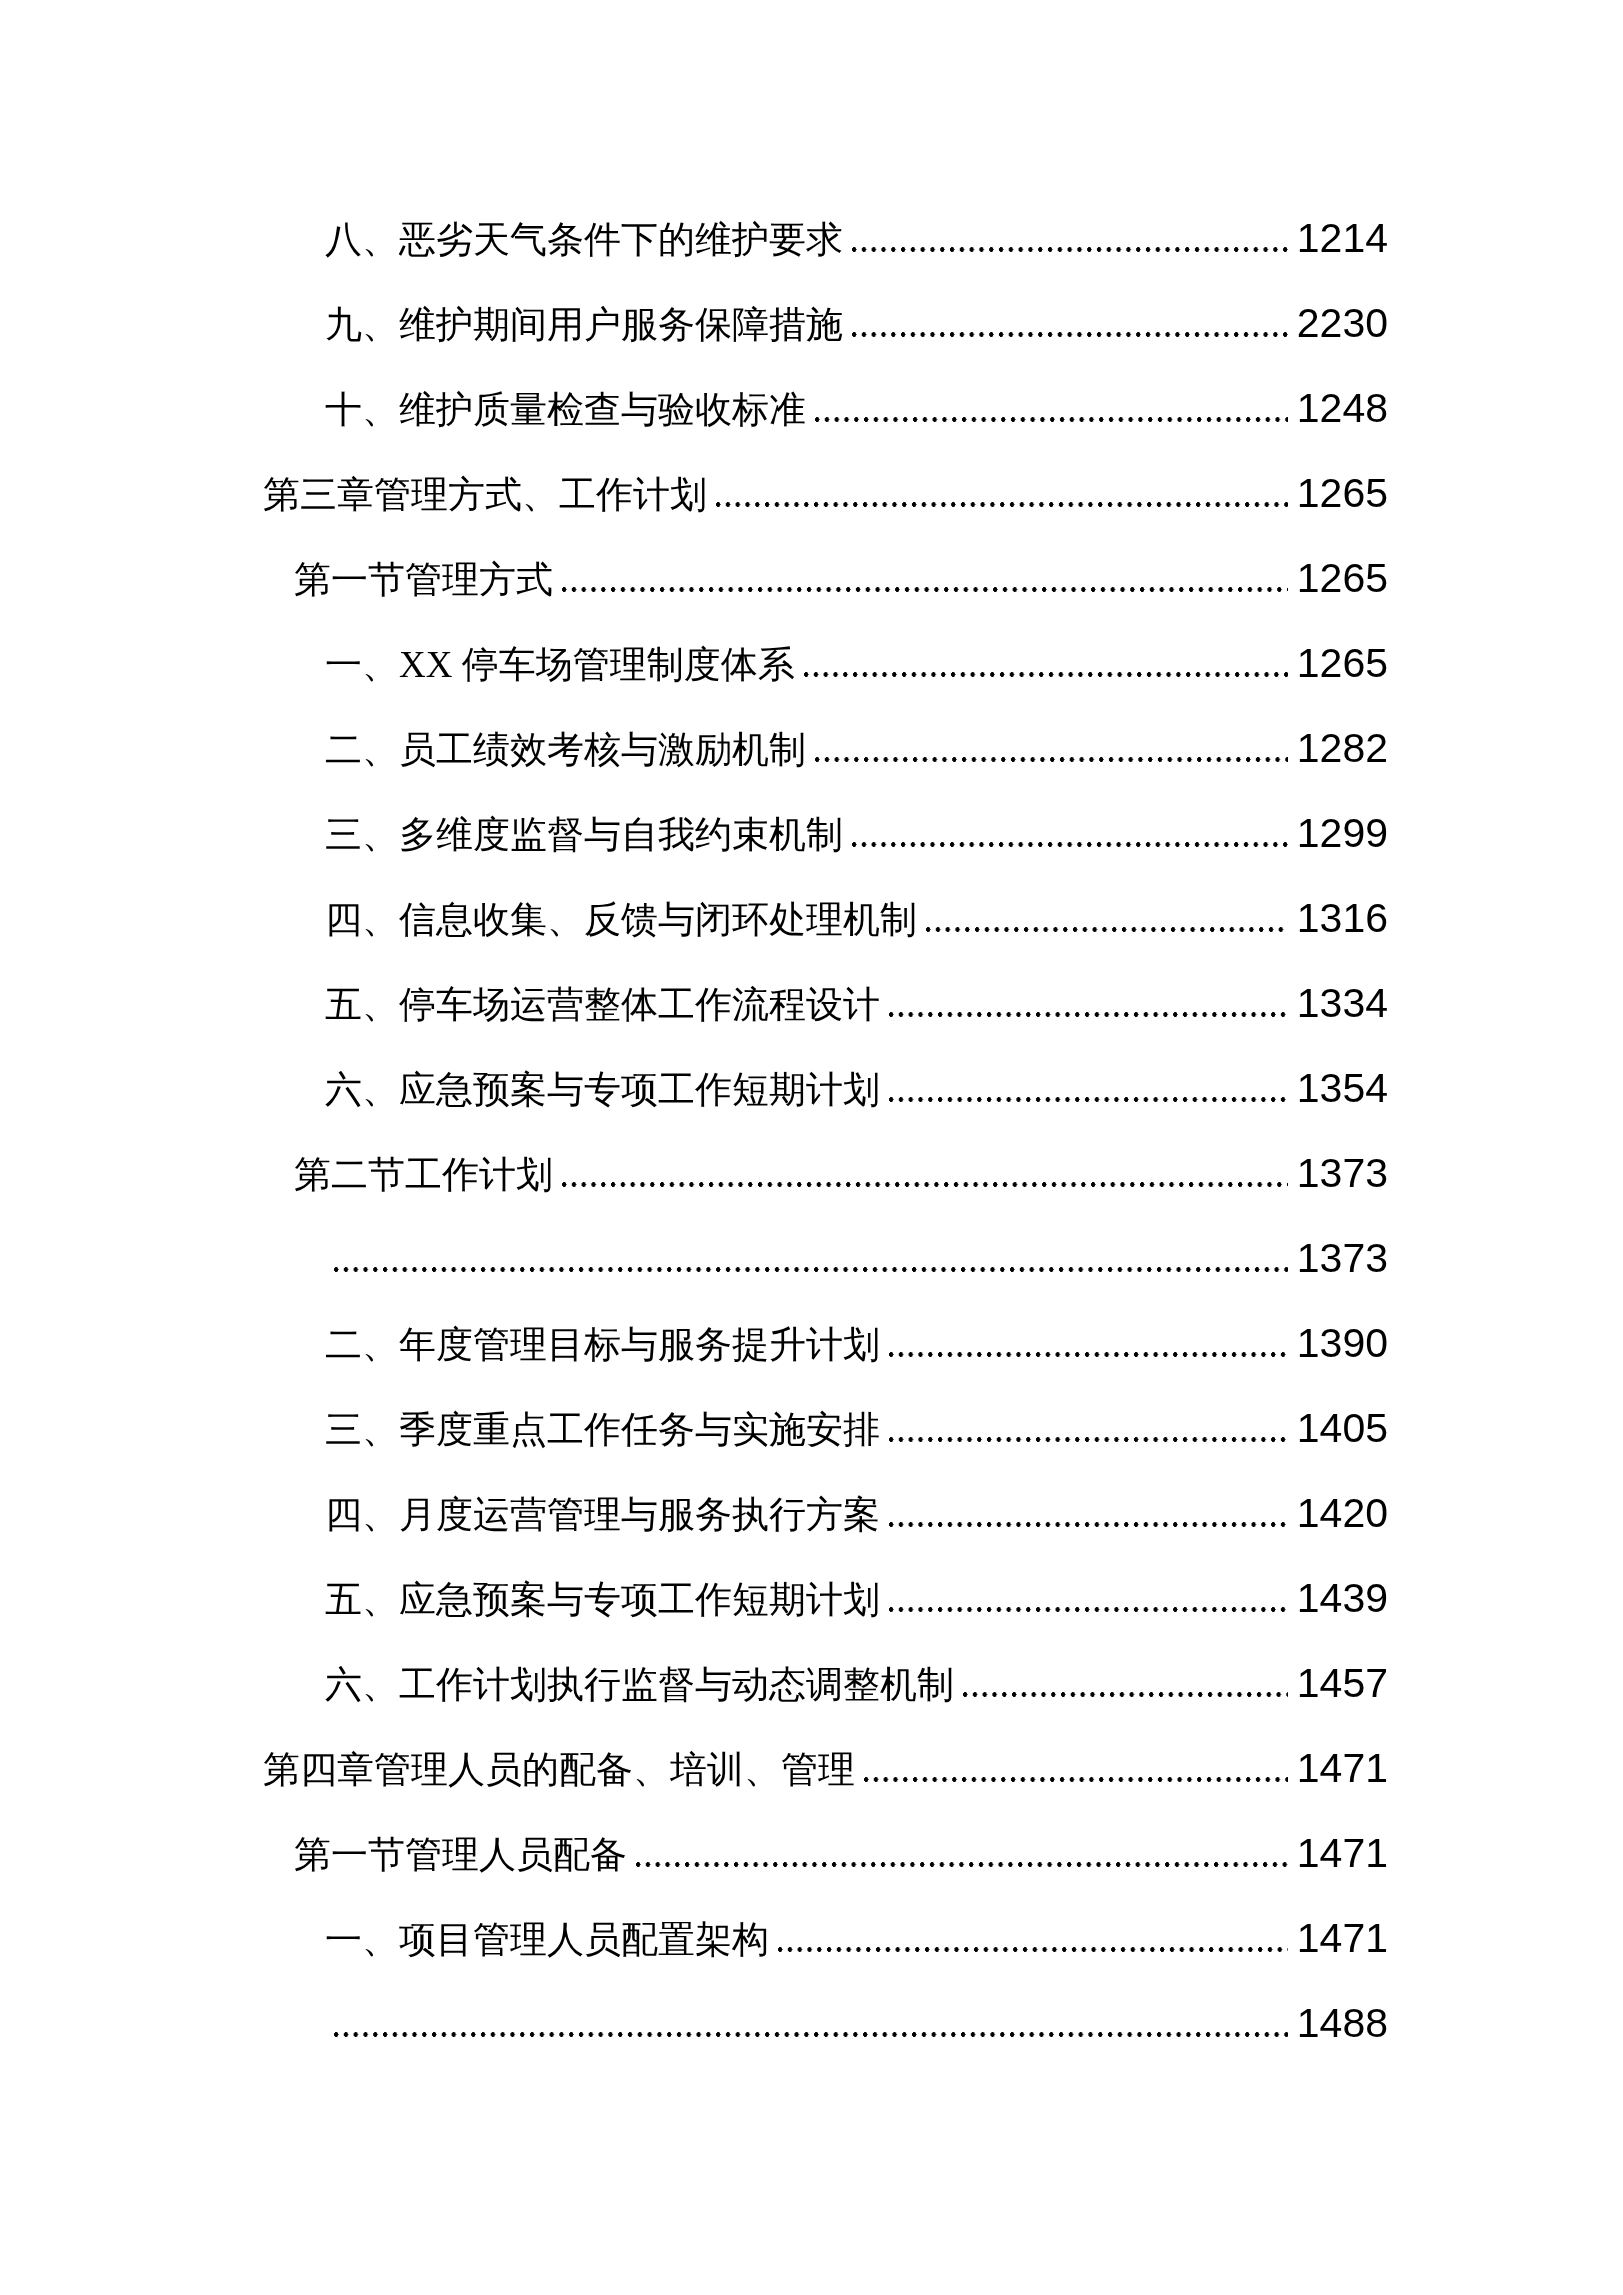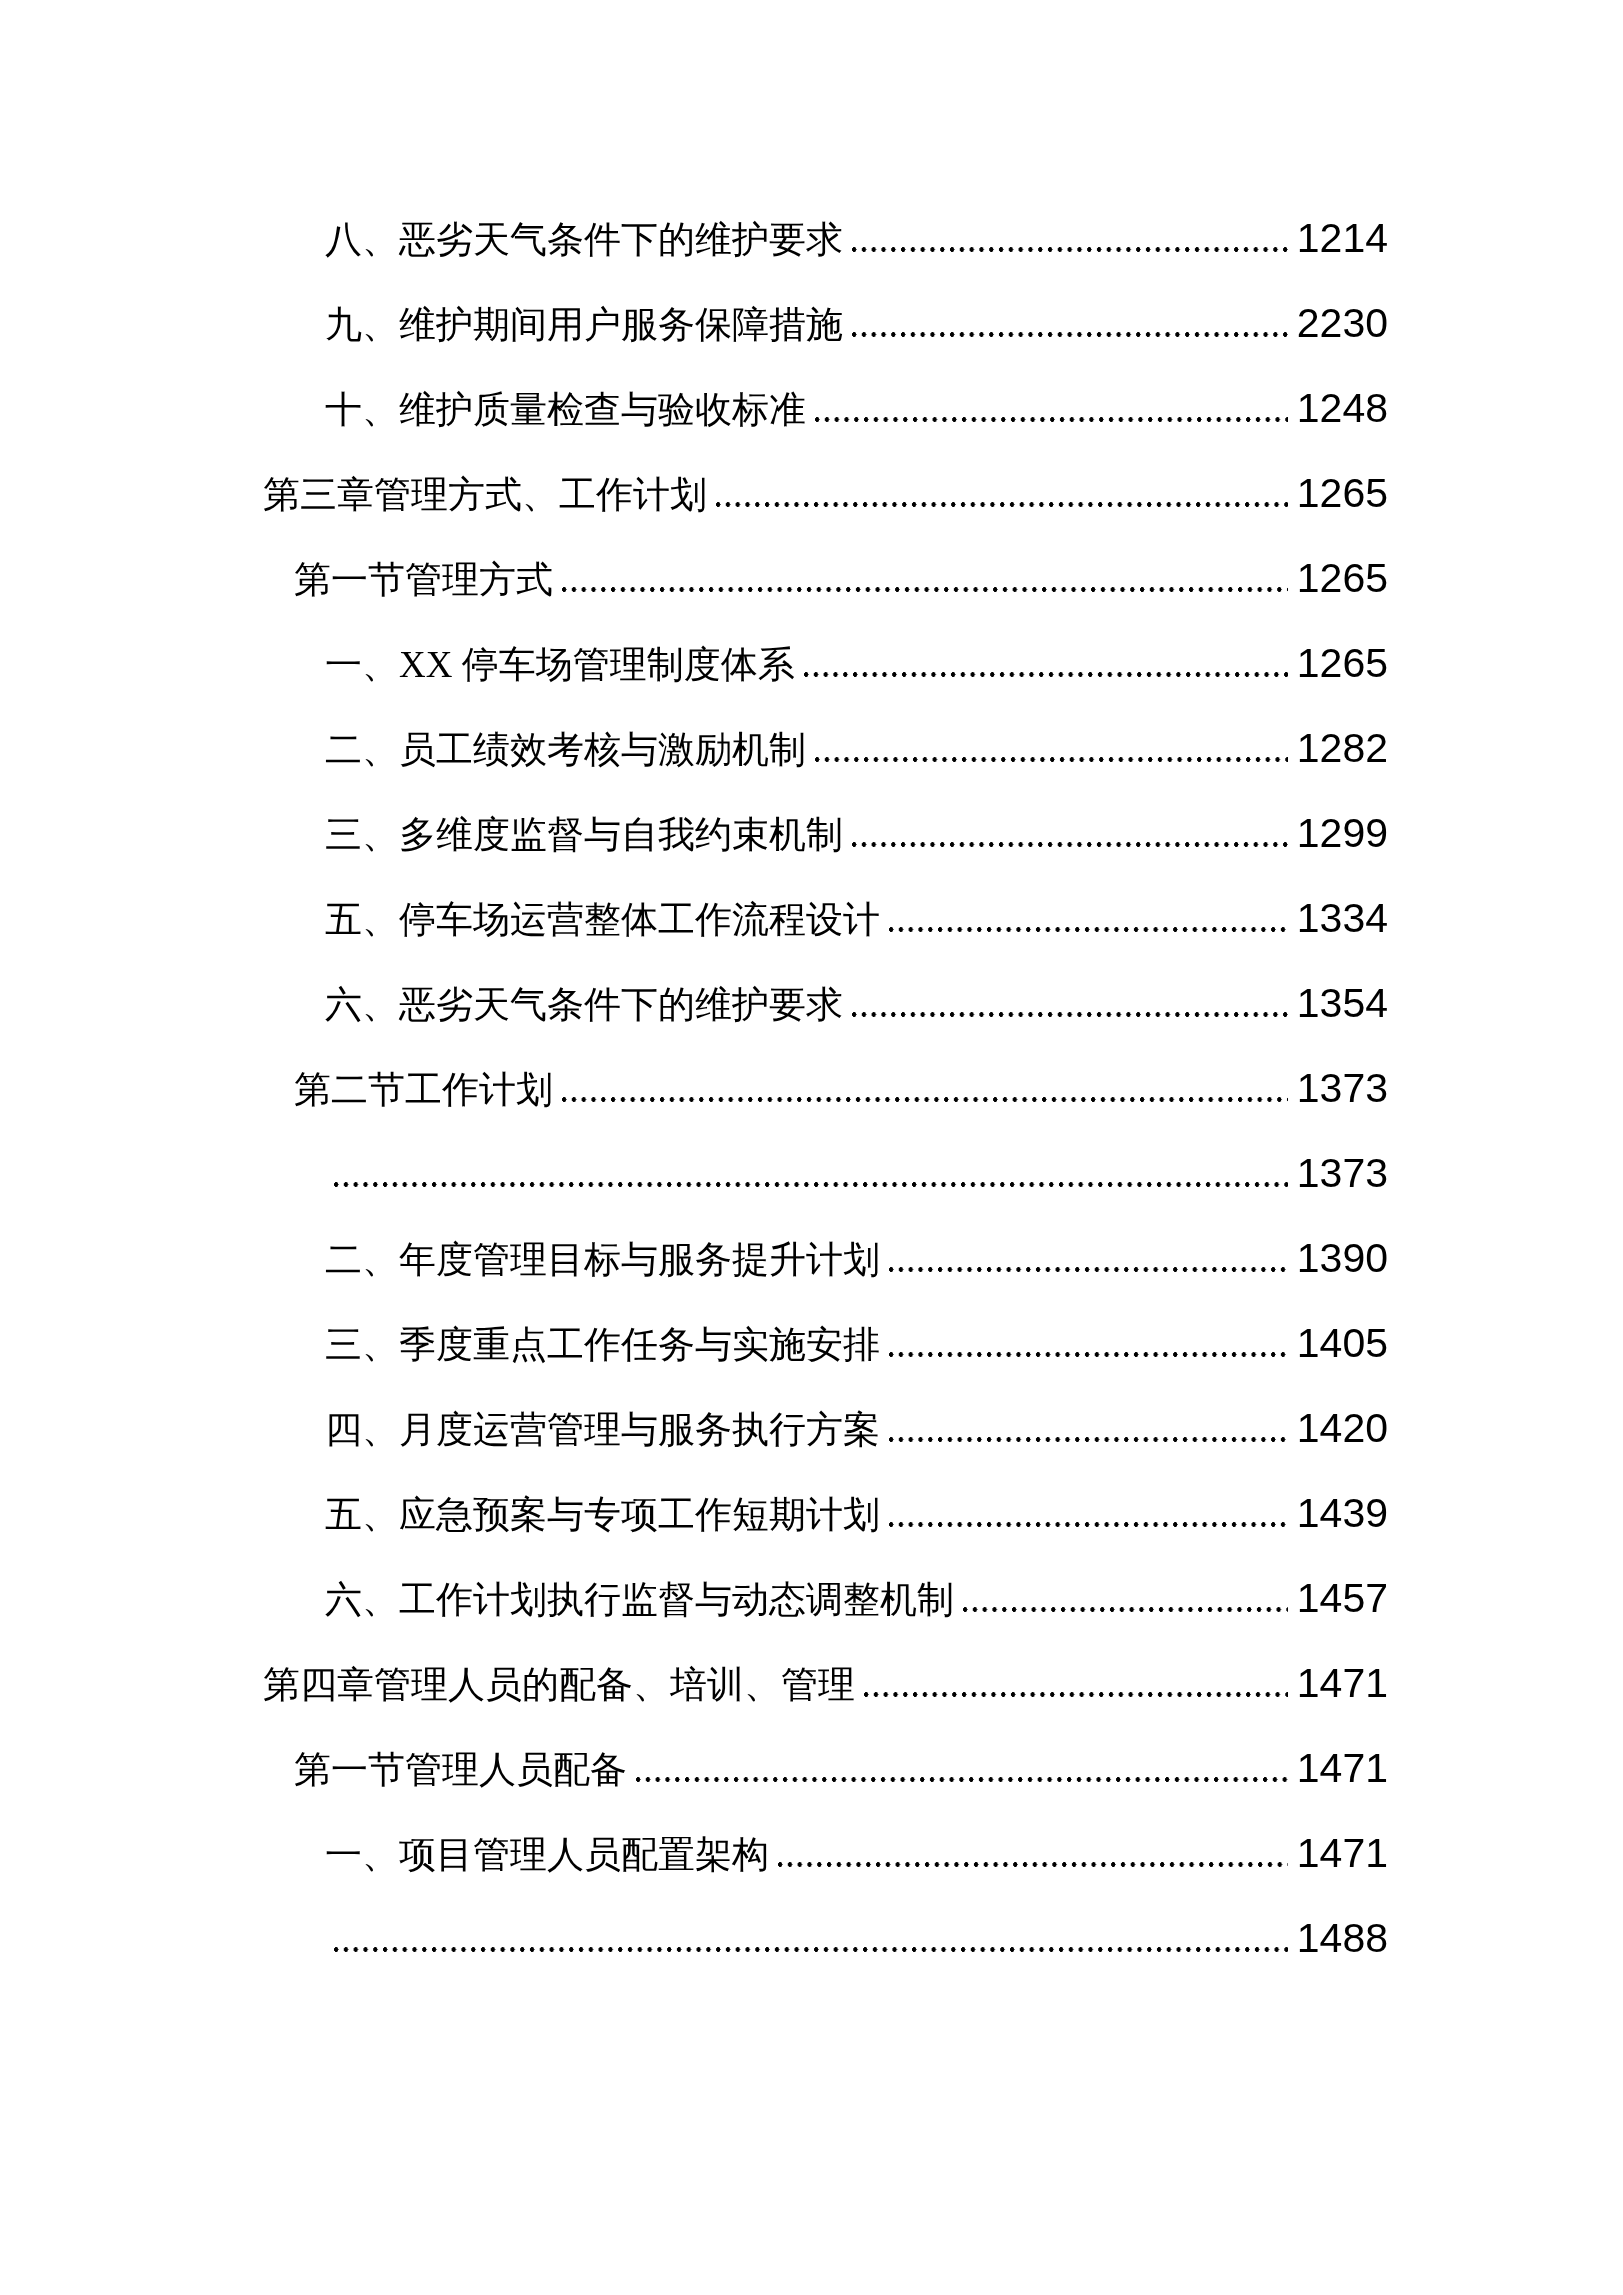--- a/index.html
+++ b/index.html
@@ -96,26 +96,31 @@
     <span class="toc-title">二、员工绩效考核与激励机制</span>
     <span class="toc-leader"></span>
     <span class="toc-pagenum">1282</span>
   </div>
       <div class="toc-row lvl-3">
     <span class="toc-title">三、多维度监督与自我约束机制</span>
     <span class="toc-leader"></span>
     <span class="toc-pagenum">1299</span>
   </div>
       <div class="toc-row lvl-3">
+    <span class="toc-title">四、信息收集、反馈与闭环处理机制</span>
+    <span class="toc-leader"></span>
+    <span class="toc-pagenum">1316</span>
+  </div>
+      <div class="toc-row lvl-3">
     <span class="toc-title">五、停车场运营整体工作流程设计</span>
     <span class="toc-leader"></span>
     <span class="toc-pagenum">1334</span>
   </div>
       <div class="toc-row lvl-3">
-    <span class="toc-title">六、恶劣天气条件下的维护要求</span>
+    <span class="toc-title">六、应急预案与专项工作短期计划</span>
     <span class="toc-leader"></span>
     <span class="toc-pagenum">1354</span>
   </div>
       <div class="toc-row lvl-2">
     <span class="toc-title">第二节工作计划</span>
     <span class="toc-leader"></span>
     <span class="toc-pagenum">1373</span>
   </div>
       <div class="toc-row lvl-3">
     <span class="toc-leader"></span>

